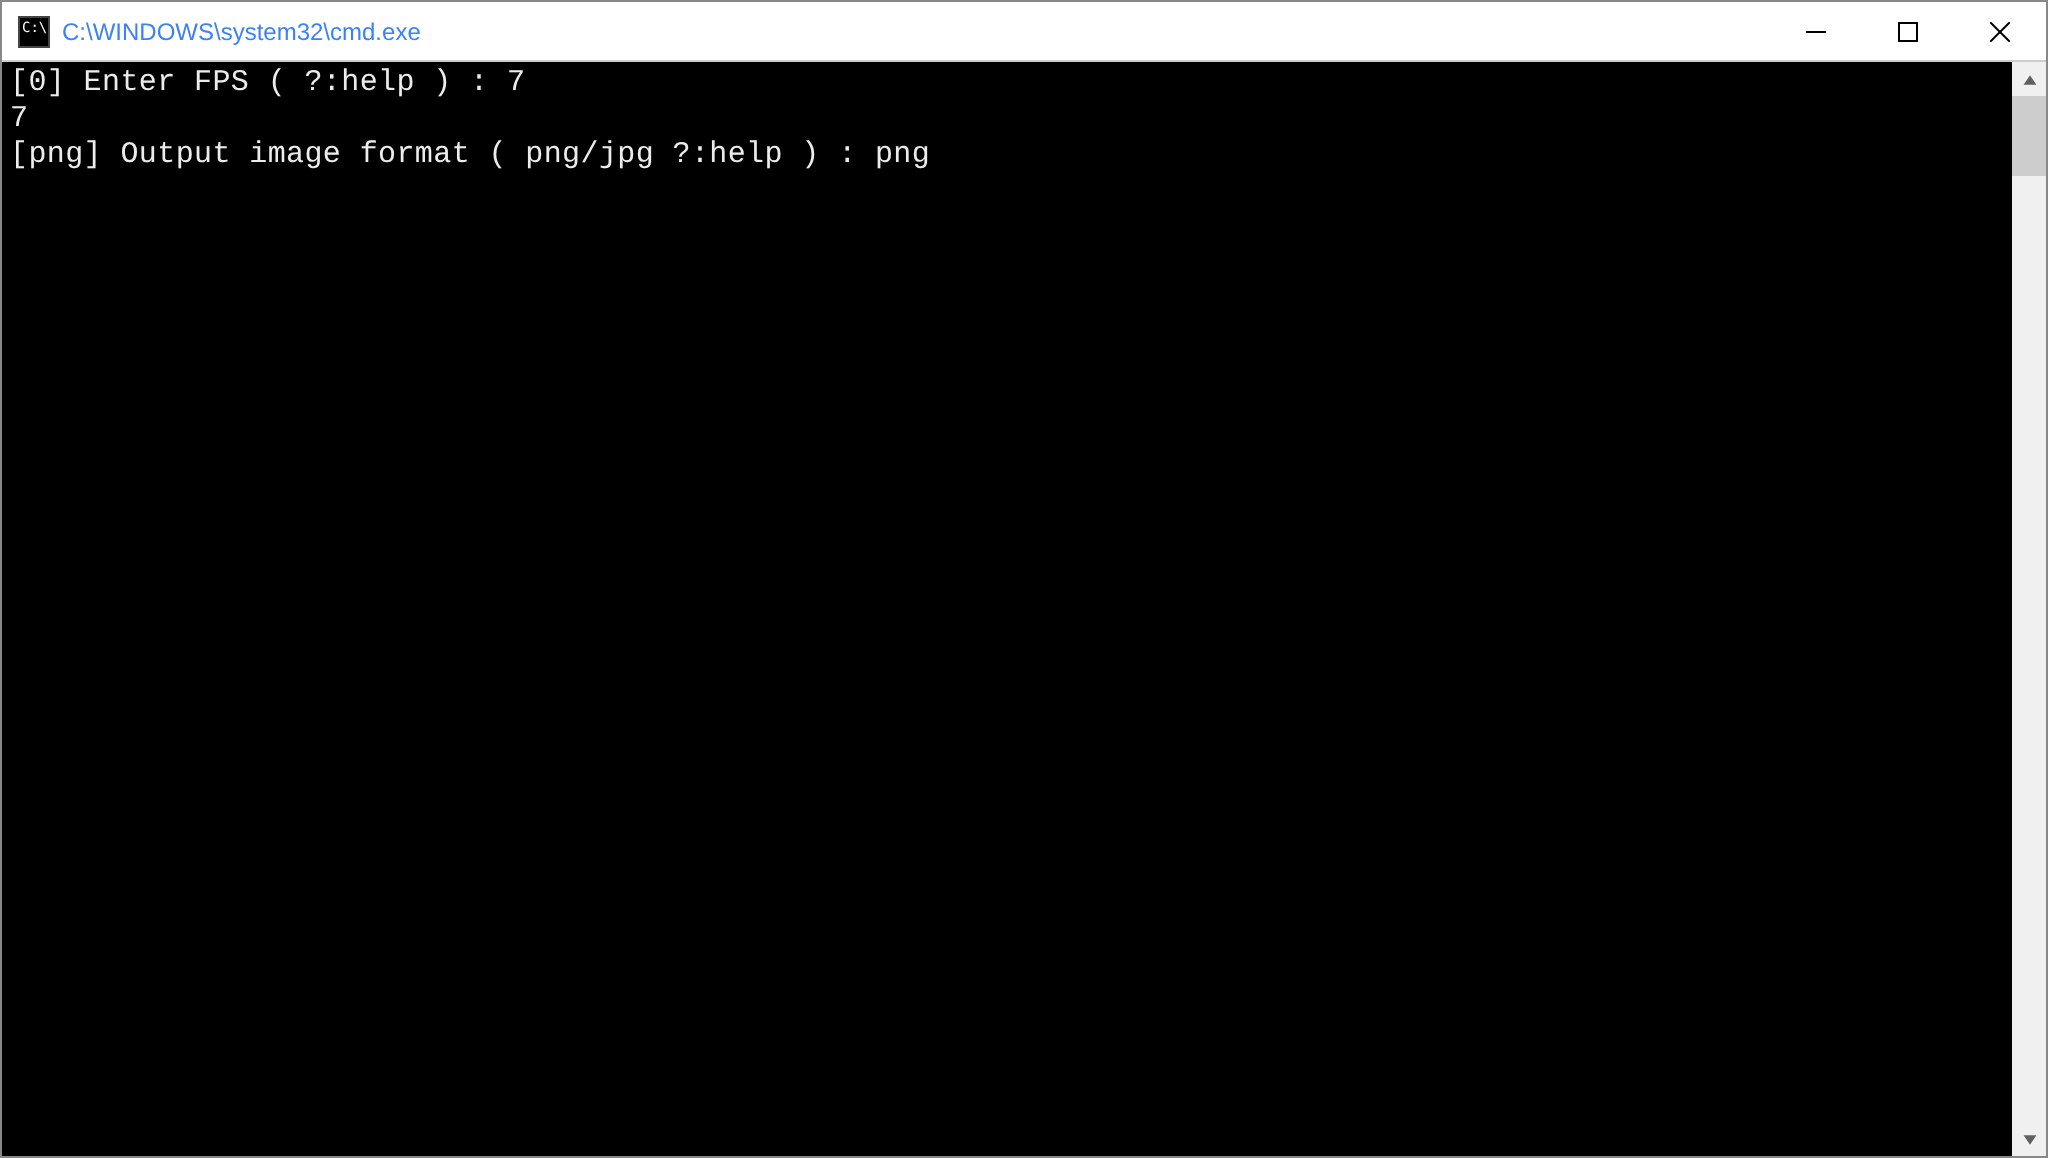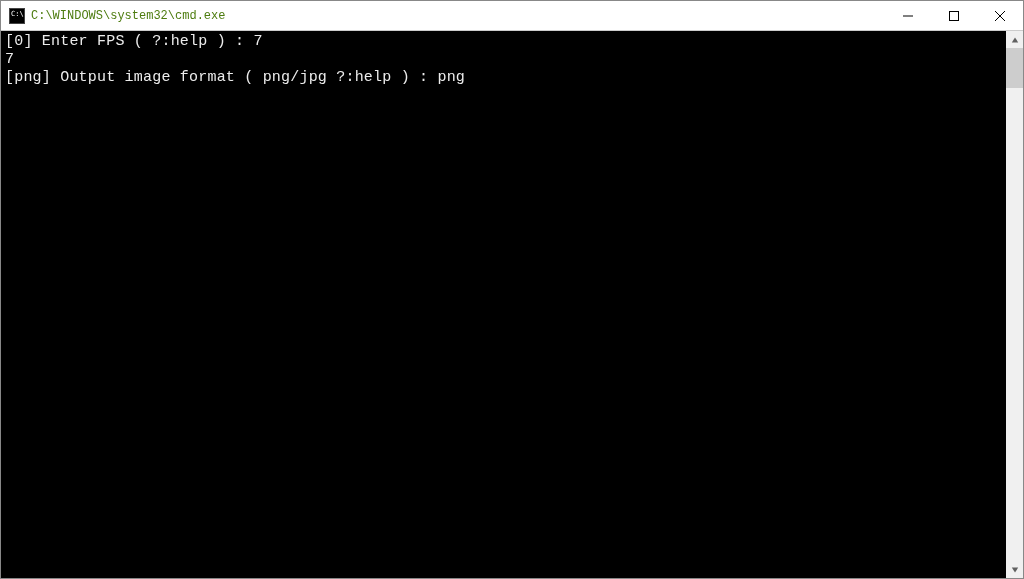--- a/index.html
+++ b/index.html
@@ -43,23 +43,22 @@
       position: absolute;
       color: #fff;
       font-size: 7px;
       font-family: monospace;
       top: 2px;
       left: 1px;
       line-height: 6px;
     }
     .titlebar-title {
       font-size: 12px;
-      color: #4d7c0f;
+      color: #3b82f6;
       flex: 0 0 auto;
-      font-family: Liberation Mono, monospace;
     }
     .titlebar-spacer {
       flex: 1;
     }
     .titlebar-buttons {
       display: flex;
       height: 100%;
       align-items: stretch;
     }
     .title-btn {

